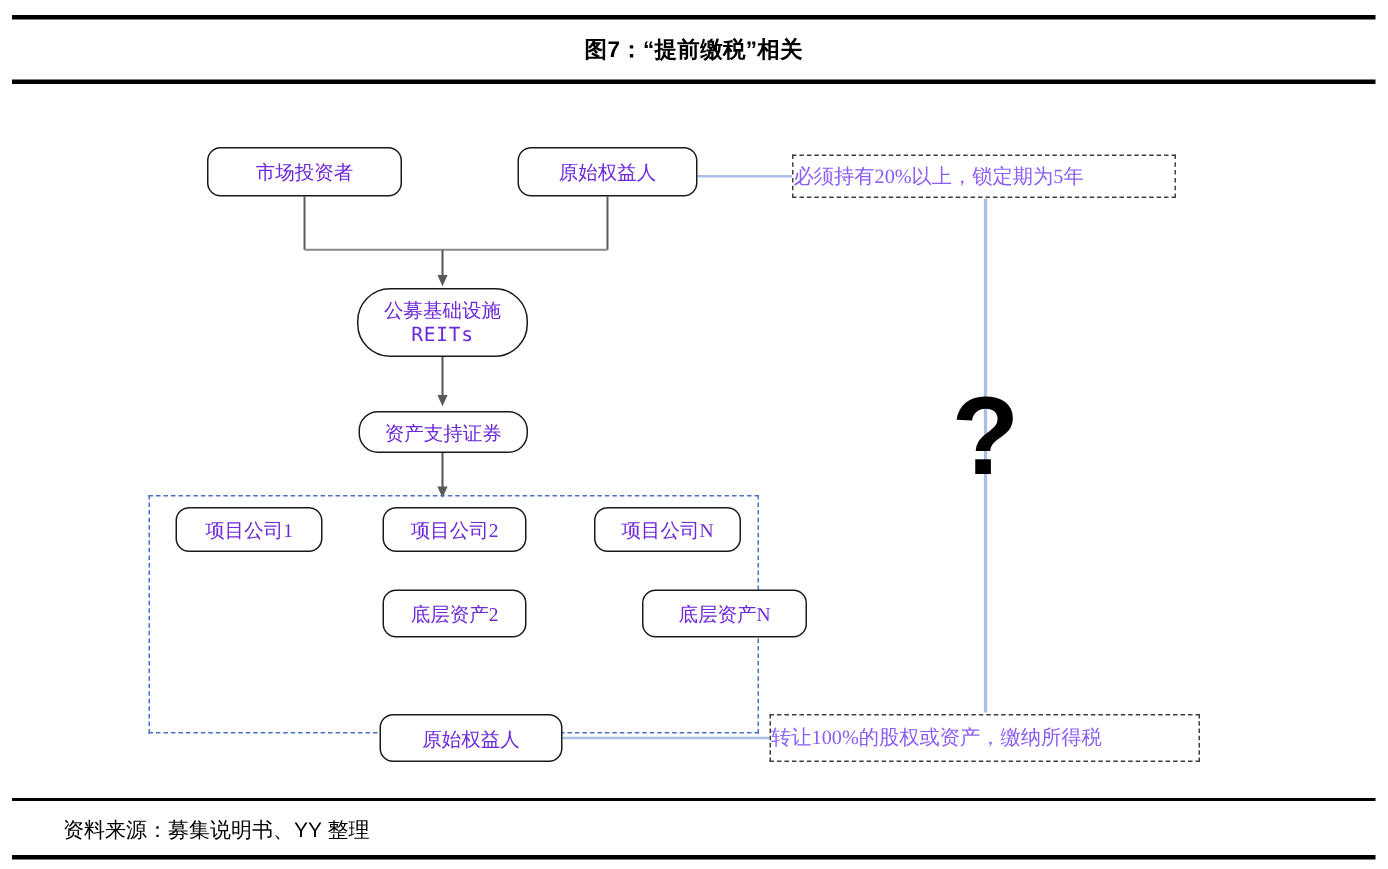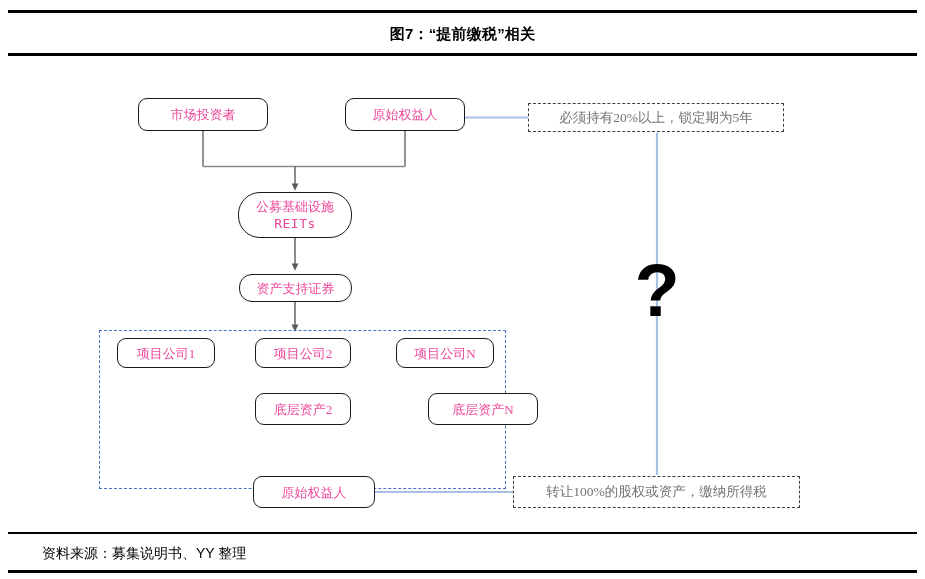--- a/index.html
+++ b/index.html
@@ -100,21 +100,21 @@
     border: 1.6px solid #1a1a1a;
     border-radius: 9px;
     background: #ffffff;
     display: flex;
     align-items: center;
     justify-content: center;
     text-align: center;
     font-family: "Liberation Serif", "DejaVu Serif", serif;
     font-size: 13px;
     line-height: 17px;
-    color: #ec4899;
+    color: #6d28d9;
     z-index: 3;
     padding: 0 4px;
   }
   .node.two-line {
     flex-direction: column;
     justify-content: center;
     border-radius: 12px;
   }
   .node .l2 {
     font-family: "DejaVu Sans Mono", "Liberation Mono", monospace;
@@ -123,24 +123,24 @@
   }
 
   
   .callout {
     position: absolute;
     box-sizing: border-box;
     border: 1.4px dashed #3f3f3f;
     background: #ffffff;
     display: flex;
     align-items: center;
-    justify-content: center;
+    justify-content: flex-start;
     font-family: "Liberation Serif", "DejaVu Serif", serif;
     font-size: 13.5px;
-    color: #737373;
+    color: #8b5cf6;
     white-space: nowrap;
     z-index: 3;
   }
 
   
   .group-box {
     position: absolute;
     box-sizing: border-box;
     border: 1.8px dashed #4472c4;
     background: transparent;

